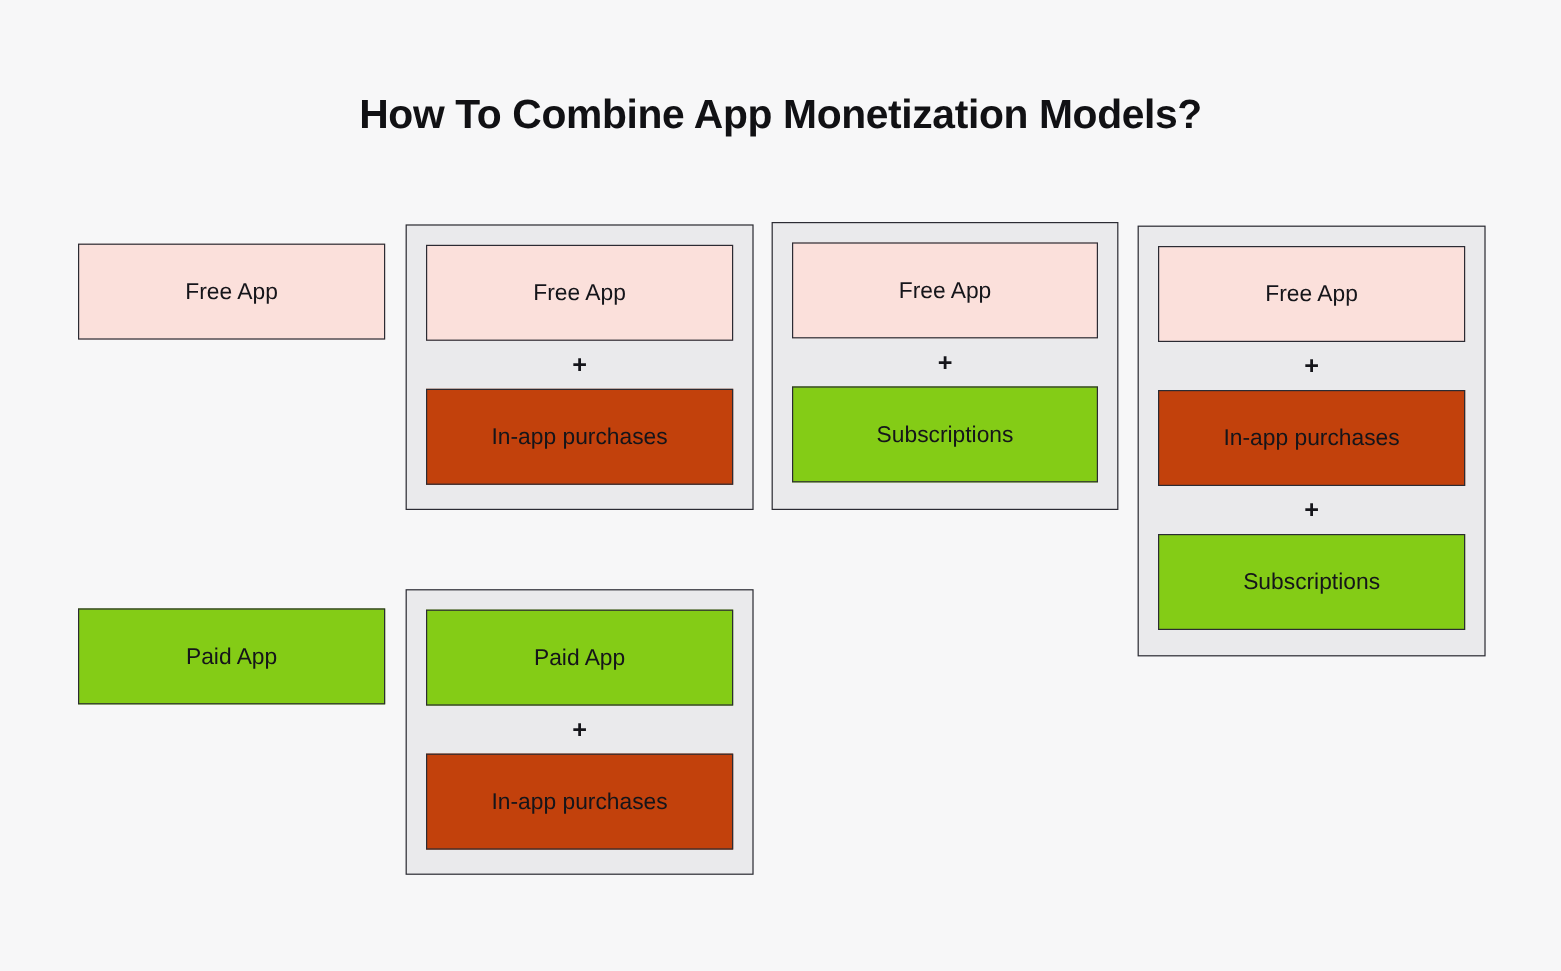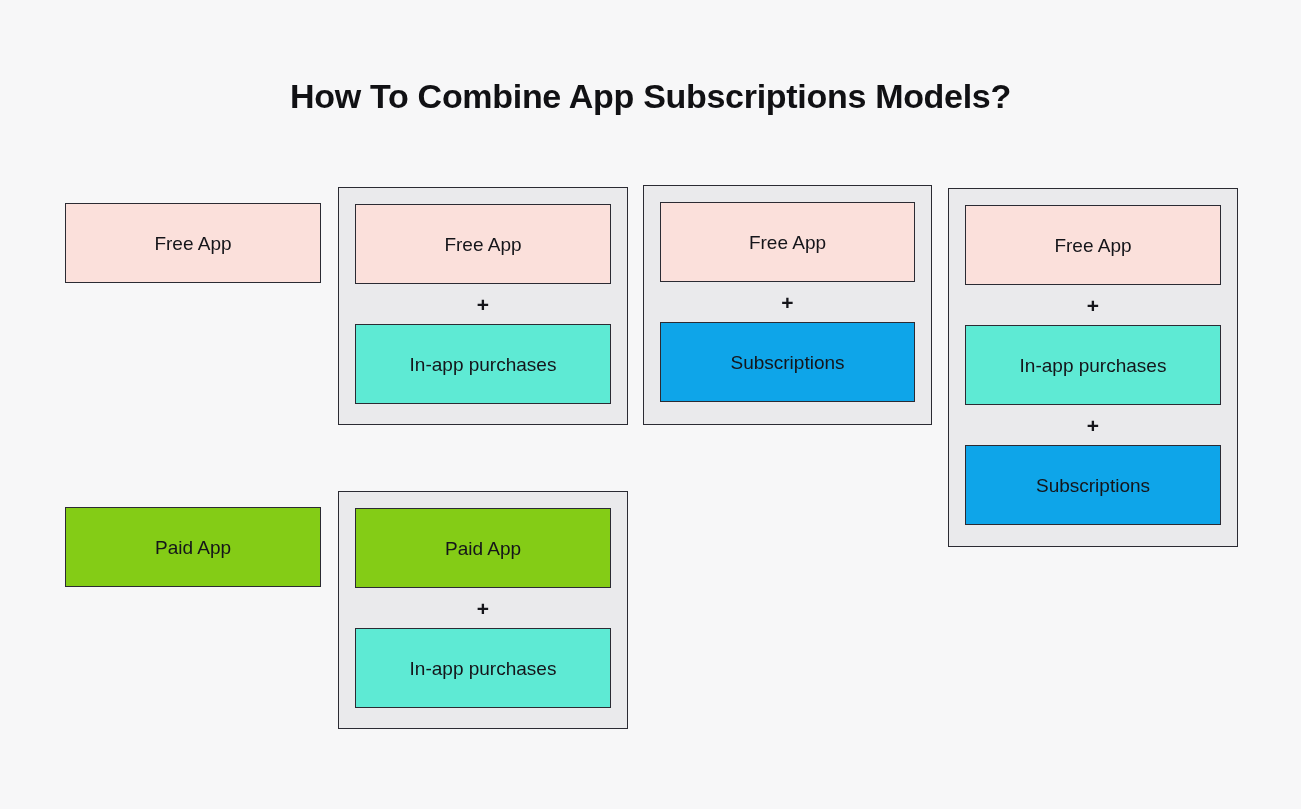--- a/index.html
+++ b/index.html
@@ -61,22 +61,22 @@
     align-items: center;
     justify-content: center;
     font-size: 21px;
     font-weight: bold;
     color: #15151a;
     line-height: 1;
   }
 
   
   .fill-free  { background: #fbe0db; text-align: center; }
-  .fill-iap   { background: #5eead4; }
-  .fill-sub   { background: #0ea5e9; }
+  .fill-iap   { background: #c2410c; }
+  .fill-sub   { background: #84cc16; }
   .fill-paid  { background: #84cc16; }
 
   
   #box-free-standalone {
     left: 65px;  top: 203px;  width: 256px;
   }
   #group-free-iap {
     left: 338px; top: 187px;  width: 290px; height: 238px;
   }
   #group-free-sub {
@@ -90,21 +90,21 @@
   #box-paid-standalone {
     left: 65px;  top: 507px;  width: 256px;
   }
   #group-paid-iap {
     left: 338px; top: 491px;  width: 290px; height: 238px;
   }
 </style>
 </head>
 <body>
 
-<div id="diagram-title">How To Combine App Subscriptions Models?</div>
+<div id="diagram-title">How To Combine App Monetization Models?</div>
 
 <div class="model-box standalone fill-free" id="box-free-standalone">
   <span>Free App</span>
 </div>
 
 <div class="combo-container" id="group-free-iap">
   <div class="model-box fill-free">
     <span>Free App</span>
   </div>
   <div class="plus-sign">+</div>

